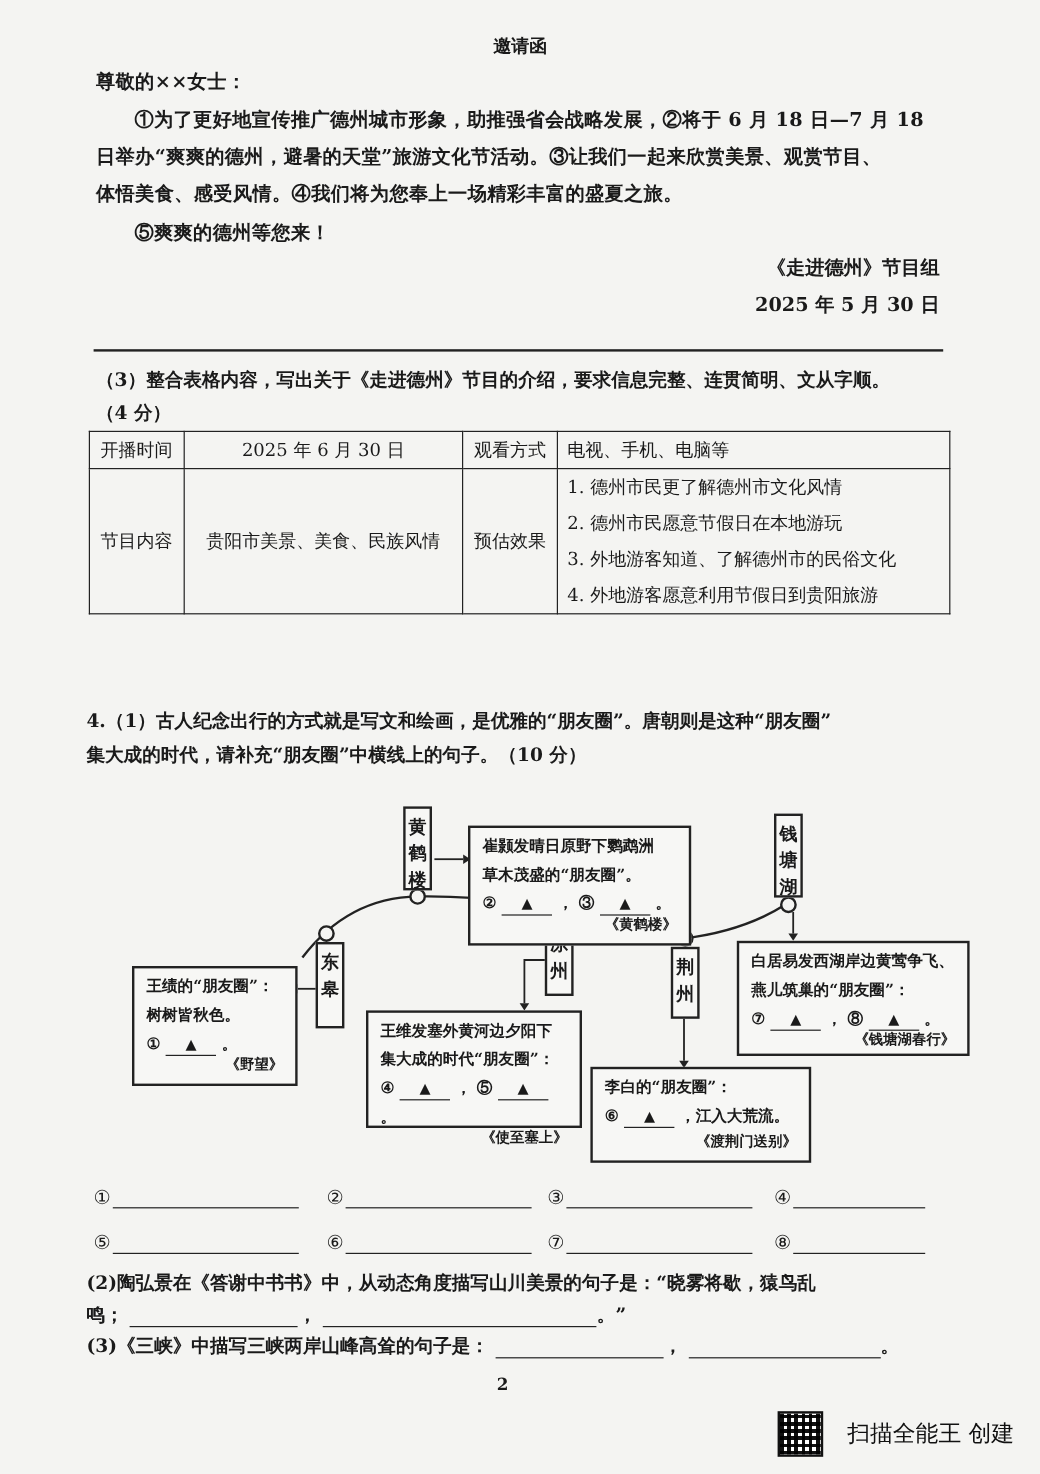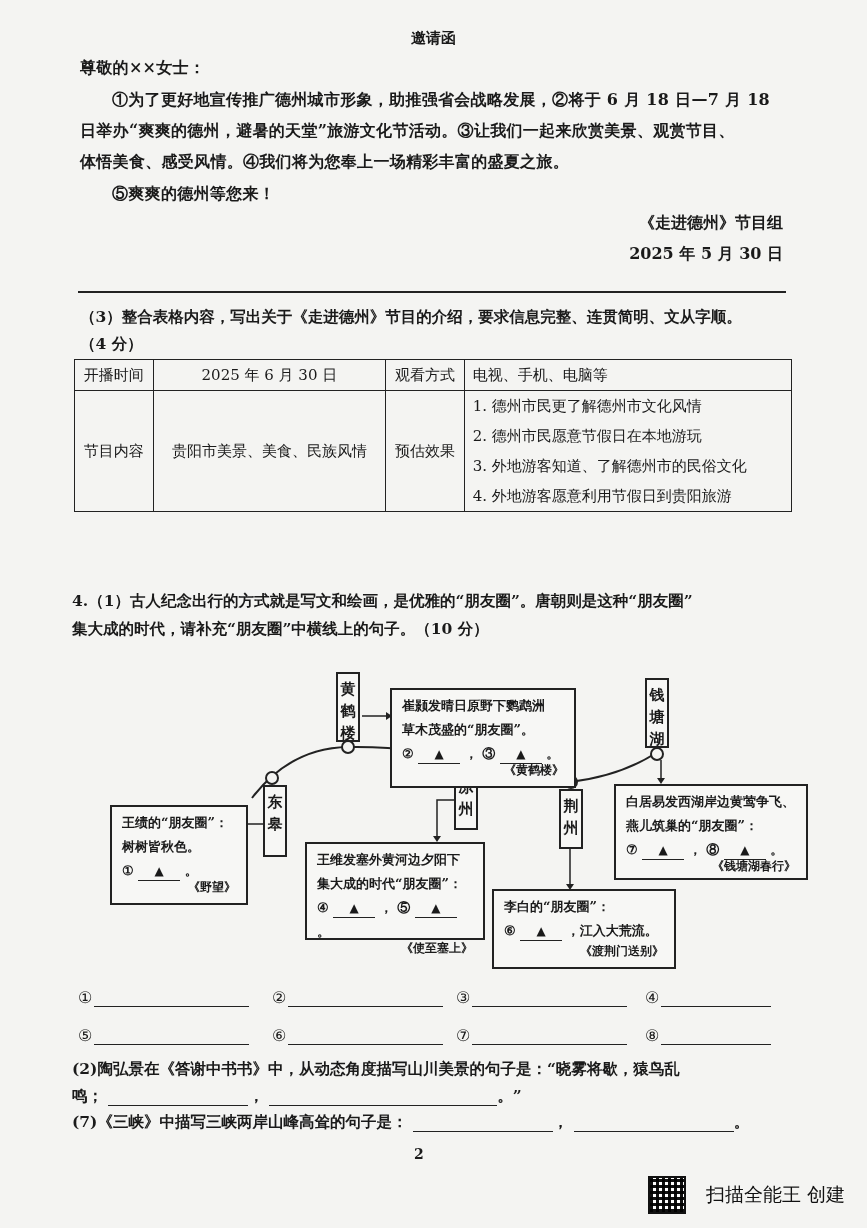--- a/index.html
+++ b/index.html
@@ -155,21 +155,21 @@
 <div class="ans" style="left:456px; top:1026px;"><span>⑦</span><span class="line"></span></div>
 <div class="ans" style="left:645px; top:1026px;"><span>⑧</span><span class="line" style="width:110px;"></span></div>
 
 <div class="abs t bold" style="left:72px; top:1059px; font-size:15.5px;">(2)陶弘景在《答谢中书书》中，从动态角度描写山川美景的句子是：“晓雾将歇，猿鸟乱</div>
 <div class="abs t bold" style="left:72px; top:1086px; font-size:15.5px;">
   <span>鸣；</span>
   <span class="fill" style="width:140px;"></span>，
   <span class="fill" style="width:228px;"></span>。”
 </div>
 <div class="abs t bold" style="left:72px; top:1112px; font-size:15.5px;">
-  <span>(7)《三峡》中描写三峡两岸山峰高耸的句子是：</span>
+  <span>(3)《三峡》中描写三峡两岸山峰高耸的句子是：</span>
   <span class="fill" style="width:140px;"></span>，
   <span class="fill" style="width:160px;"></span>。
 </div>
 
 <div class="abs bold" style="left:414px; top:1146px; font-size:14px;">2</div>
 
 <div class="foot">
   <div class="qr"></div>
   <span>扫描全能王  创建</span>
 </div>

